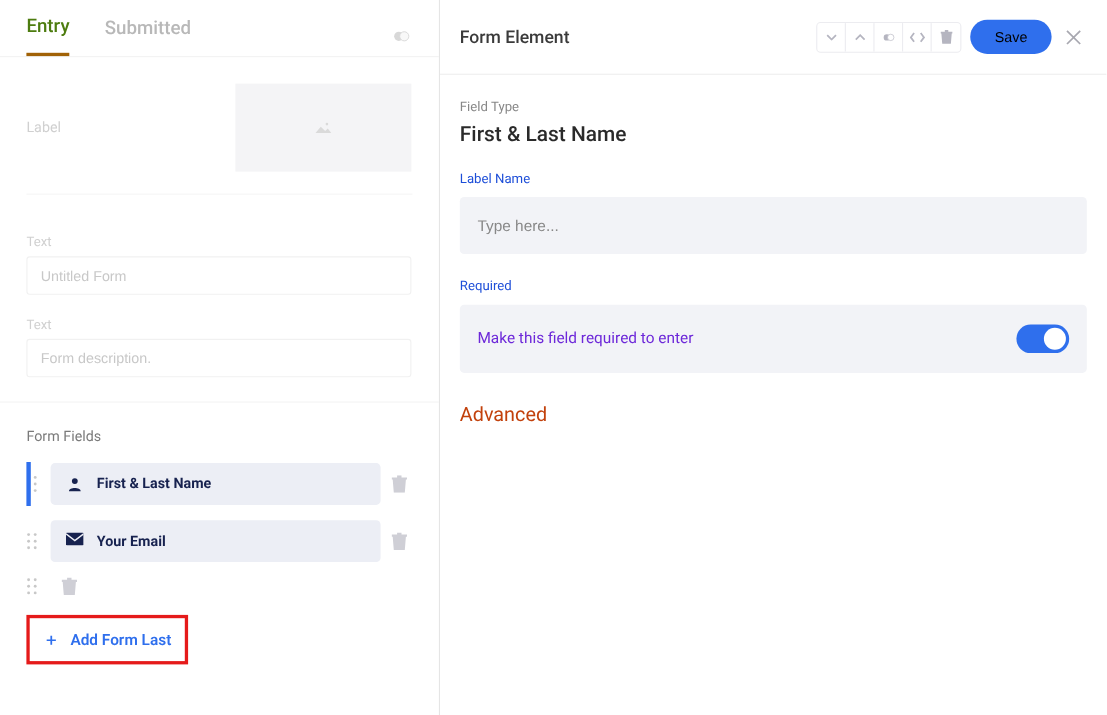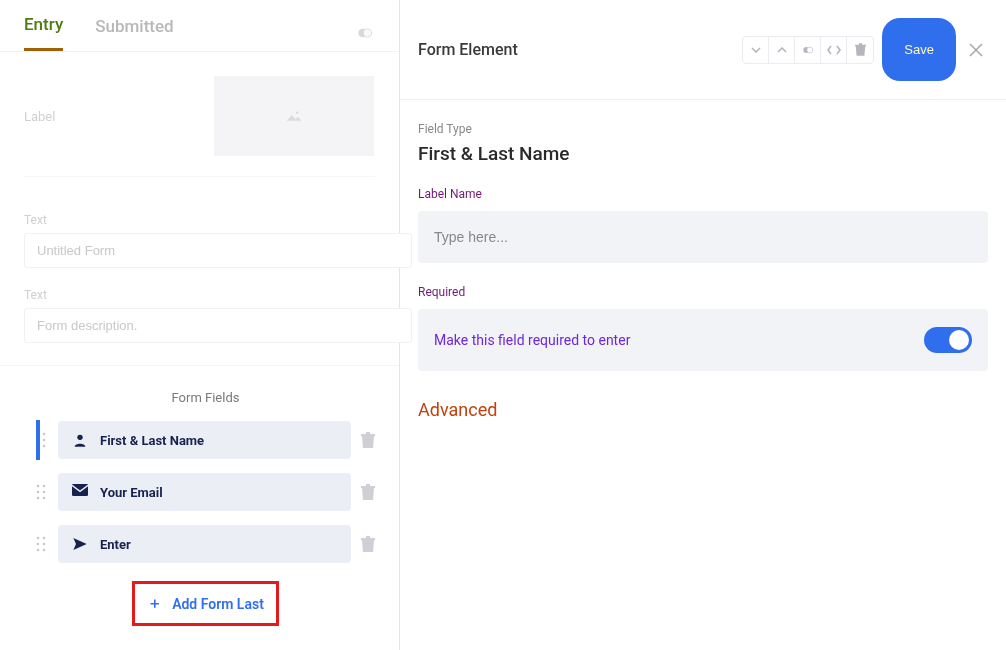--- a/index.html
+++ b/index.html
@@ -71,34 +71,33 @@
 
 .text-section {
   padding: 20px 24px 0 24px;
 }
 .text-label {
   font-size: 12px;
   color: #d0d0d0;
   margin-bottom: 6px;
 }
 .text-input {
-  width: 388px;
+  width: 350px;
   border: 1px solid #f1f1f1;
   border-radius: 3px;
   padding: 9px 12px;
   font-size: 13px;
   color: #c8c8c8;
   background: #fff;
 }
 .text-section.last { border-bottom: 1px solid #f4f4f4; padding-bottom: 22px; }
 
 
 .form-fields {
-  padding: 24px 24px 0 36px;
-  text-align: center;
+  padding: 24px 24px 0 24px;
 }
 .ff-title {
   font-size: 13px;
   color: #7a7a7a;
   margin-bottom: 16px;
 }
 .field-row {
   display: flex;
   align-items: center;
   margin-bottom: 14px;
@@ -180,24 +179,24 @@
 .icon-group {
   display: flex;
   border: 1px solid #ececf0;
   border-radius: 4px;
   overflow: hidden;
 }
 .icon-group .icon-btn { border-right: 1px solid #ececf0; border-radius: 0; }
 .icon-group .icon-btn:last-child { border-right: none; }
 .save-btn {
   background: #2f6fed;
-  color: #fef9c3;
+  color: #000000;
   border: none;
   border-radius: 18px;
-  padding: 24px 22px;
+  padding: 8px 22px;
   font-size: 13px;
   font-weight: 500;
   cursor: pointer;
 }
 .close-btn {
   color: #a8a8b0;
   cursor: pointer;
   padding: 4px;
 }
 
@@ -208,21 +207,21 @@
   margin-bottom: 6px;
 }
 .field-type-value {
   font-size: 19px;
   font-weight: 500;
   color: #2a2a2a;
   margin-bottom: 22px;
 }
 .setting-label {
   font-size: 12px;
-  color: #701a75;
+  color: #1d4ed8;
   margin-bottom: 10px;
 }
 .big-input {
   width: 100%;
   background: #f2f3f7;
   border: none;
   border-radius: 4px;
   padding: 18px 16px;
   font-size: 14px;
   color: #1d4ed8;
@@ -365,28 +364,20 @@
         <span class="drag">
           <svg width="10" height="16" viewBox="0 0 10 16" fill="currentColor">
               <circle cx="2" cy="2" r="1.3"></circle>
               <circle cx="8" cy="2" r="1.3"></circle>
               <circle cx="2" cy="8" r="1.3"></circle>
               <circle cx="8" cy="8" r="1.3"></circle>
               <circle cx="2" cy="14" r="1.3"></circle>
               <circle cx="8" cy="14" r="1.3"></circle>
             </svg>
         </span>
-        <div class="field-pill">
-          <span class="ficon">
-            <svg viewBox="0 0 24 24" width="16" height="16" fill="currentColor">
-                <path d="M2 3 L22 12 L2 21 L6 12 Z"></path>
-              </svg>
-          </span>
-          <span class="fname">Enter</span>
-        </div>
         <span class="trash">
           <svg width="14" height="16" viewBox="0 0 14 16" fill="currentColor">
               <path d="M1 4 H13 L12 16 H2 Z M0 2 H14 V4 H0 Z M5 0 H9 V2 H5 Z"></path>
             </svg>
         </span>
       </div>
 
       <div class="add-field">
         <span class="plus">＋</span>
         <span>Add Form Last</span>

